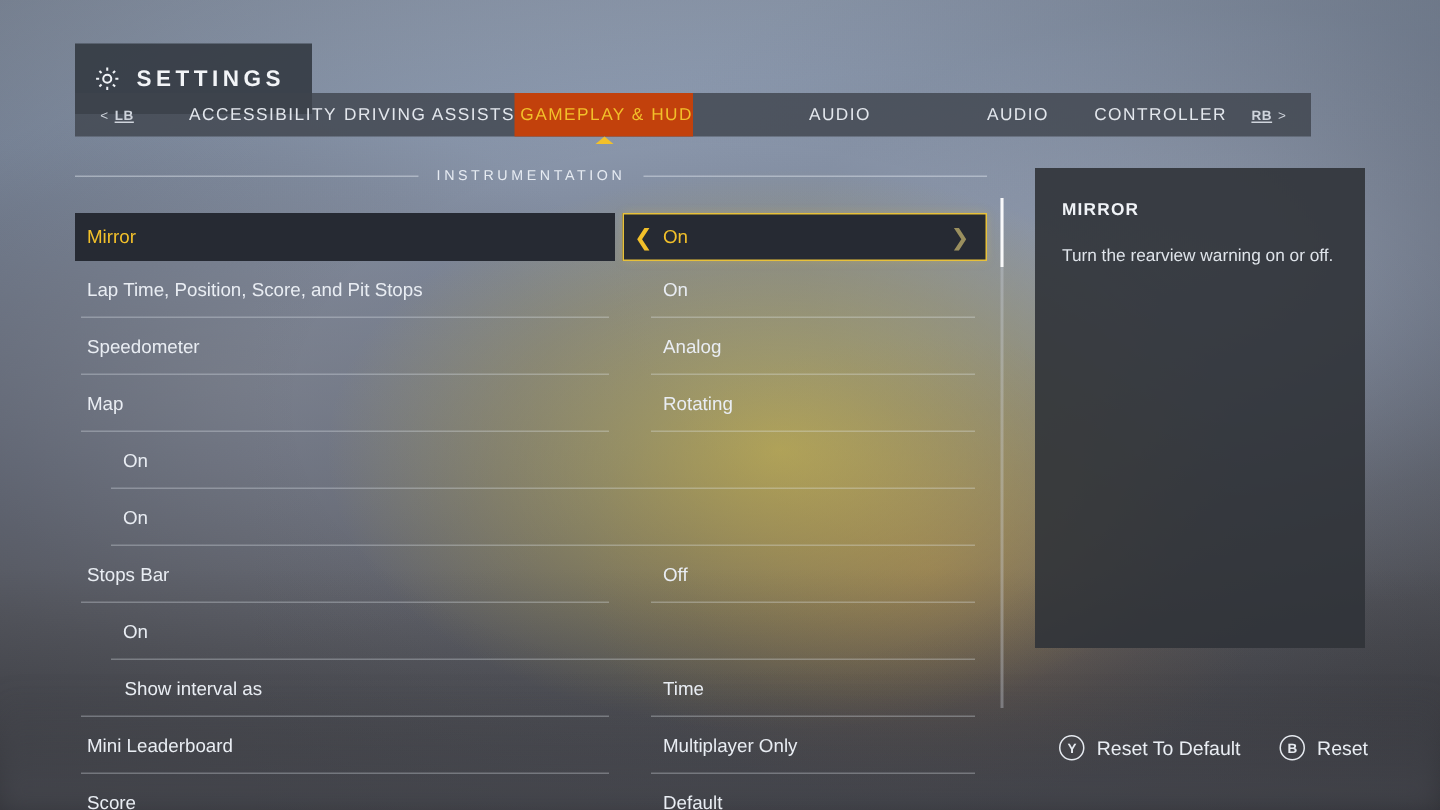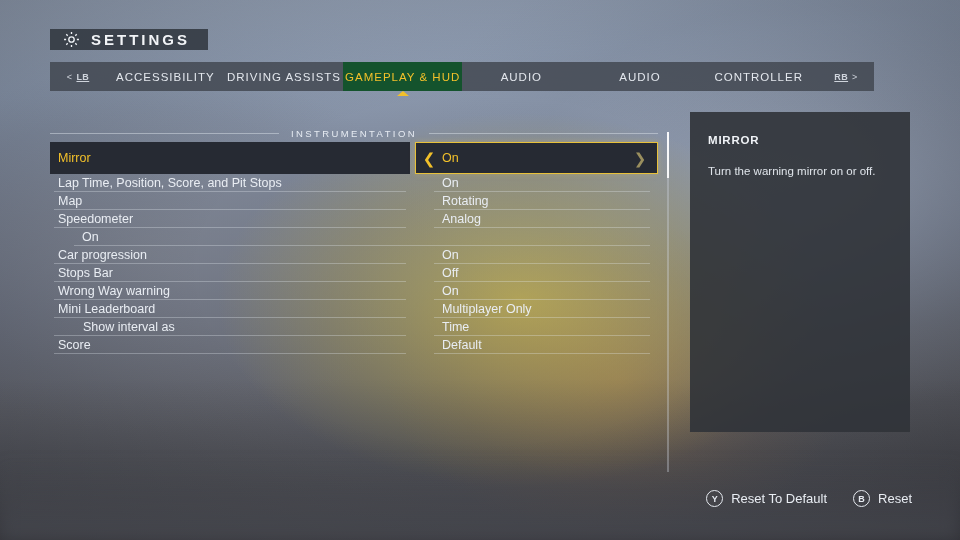--- a/index.html
+++ b/index.html
@@ -30,21 +30,21 @@
   }
   .bg-streak {
     position:absolute; left:0; right:0; top:460px; height:80px;
     background:linear-gradient(to bottom, rgba(95,97,104,0.0), rgba(78,80,88,0.55));
     filter:blur(8px);
   }
 
   
   .title-chip {
     position:absolute; left:50px; top:29px;
-    height:21px; padding:0 18px 0 12px;
+    height:47px; padding:0 18px 0 12px;
     display:flex; align-items:center; gap:10px;
     background:rgba(48,53,62,0.86);
   }
   .gear { width:19px; height:19px; flex:0 0 19px; display:block; }
   .title-text {
     color:#f2f4f7; font-size:15px; font-weight:bold;
     letter-spacing:3.0px;
   }
 
   
@@ -53,45 +53,45 @@
     background:rgba(62,67,76,0.80);
     display:flex; align-items:stretch;
   }
   .bumper {
     display:flex; align-items:center; justify-content:center; gap:4px;
     width:56px; font-size:9px; color:#cfd4dc; letter-spacing:0.4px;
   }
   .bumper u { font-weight:bold; }
   .tabs { flex:1; display:flex; align-items:stretch; }
   .tab {
-    flex:1; display:flex; align-items:center; justify-content:center;
+    flex:1; display:flex; align-items:center; justify-content:flex-end;
     font-size:11.5px; letter-spacing:1.0px; color:#e3e7ed;
     position:relative;
   }
-  .tab.active { background:#14532d; color:#f2c02a; }
+  .tab.active { background:#c2410c; color:#f2c02a; }
   .tab.active .caret {
     position:absolute; left:50%; bottom:-5px; transform:translateX(-50%);
     width:0; height:0;
     border-left:6px solid transparent; border-right:6px solid transparent;
     border-bottom:5px solid #f2c02a;
   }
 
   
   .section-head {
-    position:absolute; left:50px; top:128px; width:608px;
+    position:absolute; left:50px; top:112px; width:608px;
     display:flex; align-items:center; gap:12px;
   }
   .section-head .rule { flex:1; height:1px; background:rgba(226,232,240,0.45); }
   .section-head .section-label {
     font-size:9.5px; letter-spacing:2.4px; color:#e6ebf2; white-space:nowrap;
   }
 
   
   .list { position:absolute; left:50px; top:142px; width:608px; }
-  .row { position:relative; height:18px; display:flex; align-items:stretch; }
+  .row { position:relative; height:38px; display:flex; align-items:stretch; }
   .row .label-cell {
     width:360px; display:flex; align-items:center;
     padding-left:8px; position:relative;
   }
   .row .label-cell .line {
     position:absolute; left:4px; right:4px; bottom:0; height:1px;
     background:rgba(232,238,246,0.30);
   }
   .row .value-cell {
     flex:1; display:flex; align-items:center;
@@ -240,98 +240,90 @@
         <span class="line"></span>
       </div>
       <div class="value-cell">
         <span class="value-text">On</span>
         <span class="line"></span>
       </div>
     </div>
 
     <div class="row">
       <div class="label-cell">
+        <span class="label-text">Speedometer</span>
+        <span class="line"></span>
+      </div>
+      <div class="value-cell">
+        <span class="value-text">Analog</span>
+        <span class="line"></span>
+      </div>
+    </div>
+
+    <div class="row">
+      <div class="label-cell">
         <span class="label-text">Map</span>
         <span class="line"></span>
       </div>
       <div class="value-cell">
         <span class="value-text">Rotating</span>
         <span class="line"></span>
       </div>
     </div>
 
     <div class="row">
-      <div class="label-cell">
-        <span class="label-text">Speedometer</span>
-        <span class="line"></span>
-      </div>
-      <div class="value-cell">
-        <span class="value-text">Analog</span>
-        <span class="line"></span>
-      </div>
-    </div>
-
-    <div class="row">
       <div class="value-cell">
         <span class="value-text">On</span>
         <span class="line"></span>
       </div>
     </div>
 
     <div class="row">
-      <div class="label-cell">
-        <span class="label-text">Car progression</span>
-        <span class="line"></span>
-      </div>
       <div class="value-cell">
         <span class="value-text">On</span>
         <span class="line"></span>
       </div>
     </div>
 
     <div class="row">
       <div class="label-cell">
         <span class="label-text">Stops Bar</span>
         <span class="line"></span>
       </div>
       <div class="value-cell">
         <span class="value-text">Off</span>
         <span class="line"></span>
       </div>
     </div>
 
     <div class="row">
-      <div class="label-cell">
-        <span class="label-text">Wrong Way warning</span>
-        <span class="line"></span>
-      </div>
       <div class="value-cell">
         <span class="value-text">On</span>
         <span class="line"></span>
       </div>
     </div>
 
+    <div class="row indent">
+      <div class="label-cell">
+        <span class="label-text">Show interval as</span>
+        <span class="line"></span>
+      </div>
+      <div class="value-cell">
+        <span class="value-text">Time</span>
+        <span class="line"></span>
+      </div>
+    </div>
+
     <div class="row">
       <div class="label-cell">
         <span class="label-text">Mini Leaderboard</span>
         <span class="line"></span>
       </div>
       <div class="value-cell">
         <span class="value-text">Multiplayer Only</span>
-        <span class="line"></span>
-      </div>
-    </div>
-
-    <div class="row indent">
-      <div class="label-cell">
-        <span class="label-text">Show interval as</span>
-        <span class="line"></span>
-      </div>
-      <div class="value-cell">
-        <span class="value-text">Time</span>
         <span class="line"></span>
       </div>
     </div>
 
     <div class="row">
       <div class="label-cell">
         <span class="label-text">Score</span>
         <span class="line"></span>
       </div>
       <div class="value-cell">
@@ -340,21 +332,21 @@
       </div>
     </div>
 
   </div>
 
   <div class="scroll-track"></div>
   <div class="scroll-thumb"></div>
 
   <div class="desc">
     <div class="desc-title">MIRROR</div>
-    <div class="desc-body">Turn the warning mirror on or off.</div>
+    <div class="desc-body">Turn the rearview warning on or off.</div>
   </div>
 
   <div class="footer">
     <div class="fbtn">
       <span class="glyph">Y</span>
       <span class="flabel">Reset To Default</span>
     </div>
     <div class="fbtn">
       <span class="glyph">B</span>
       <span class="flabel">Reset</span>

